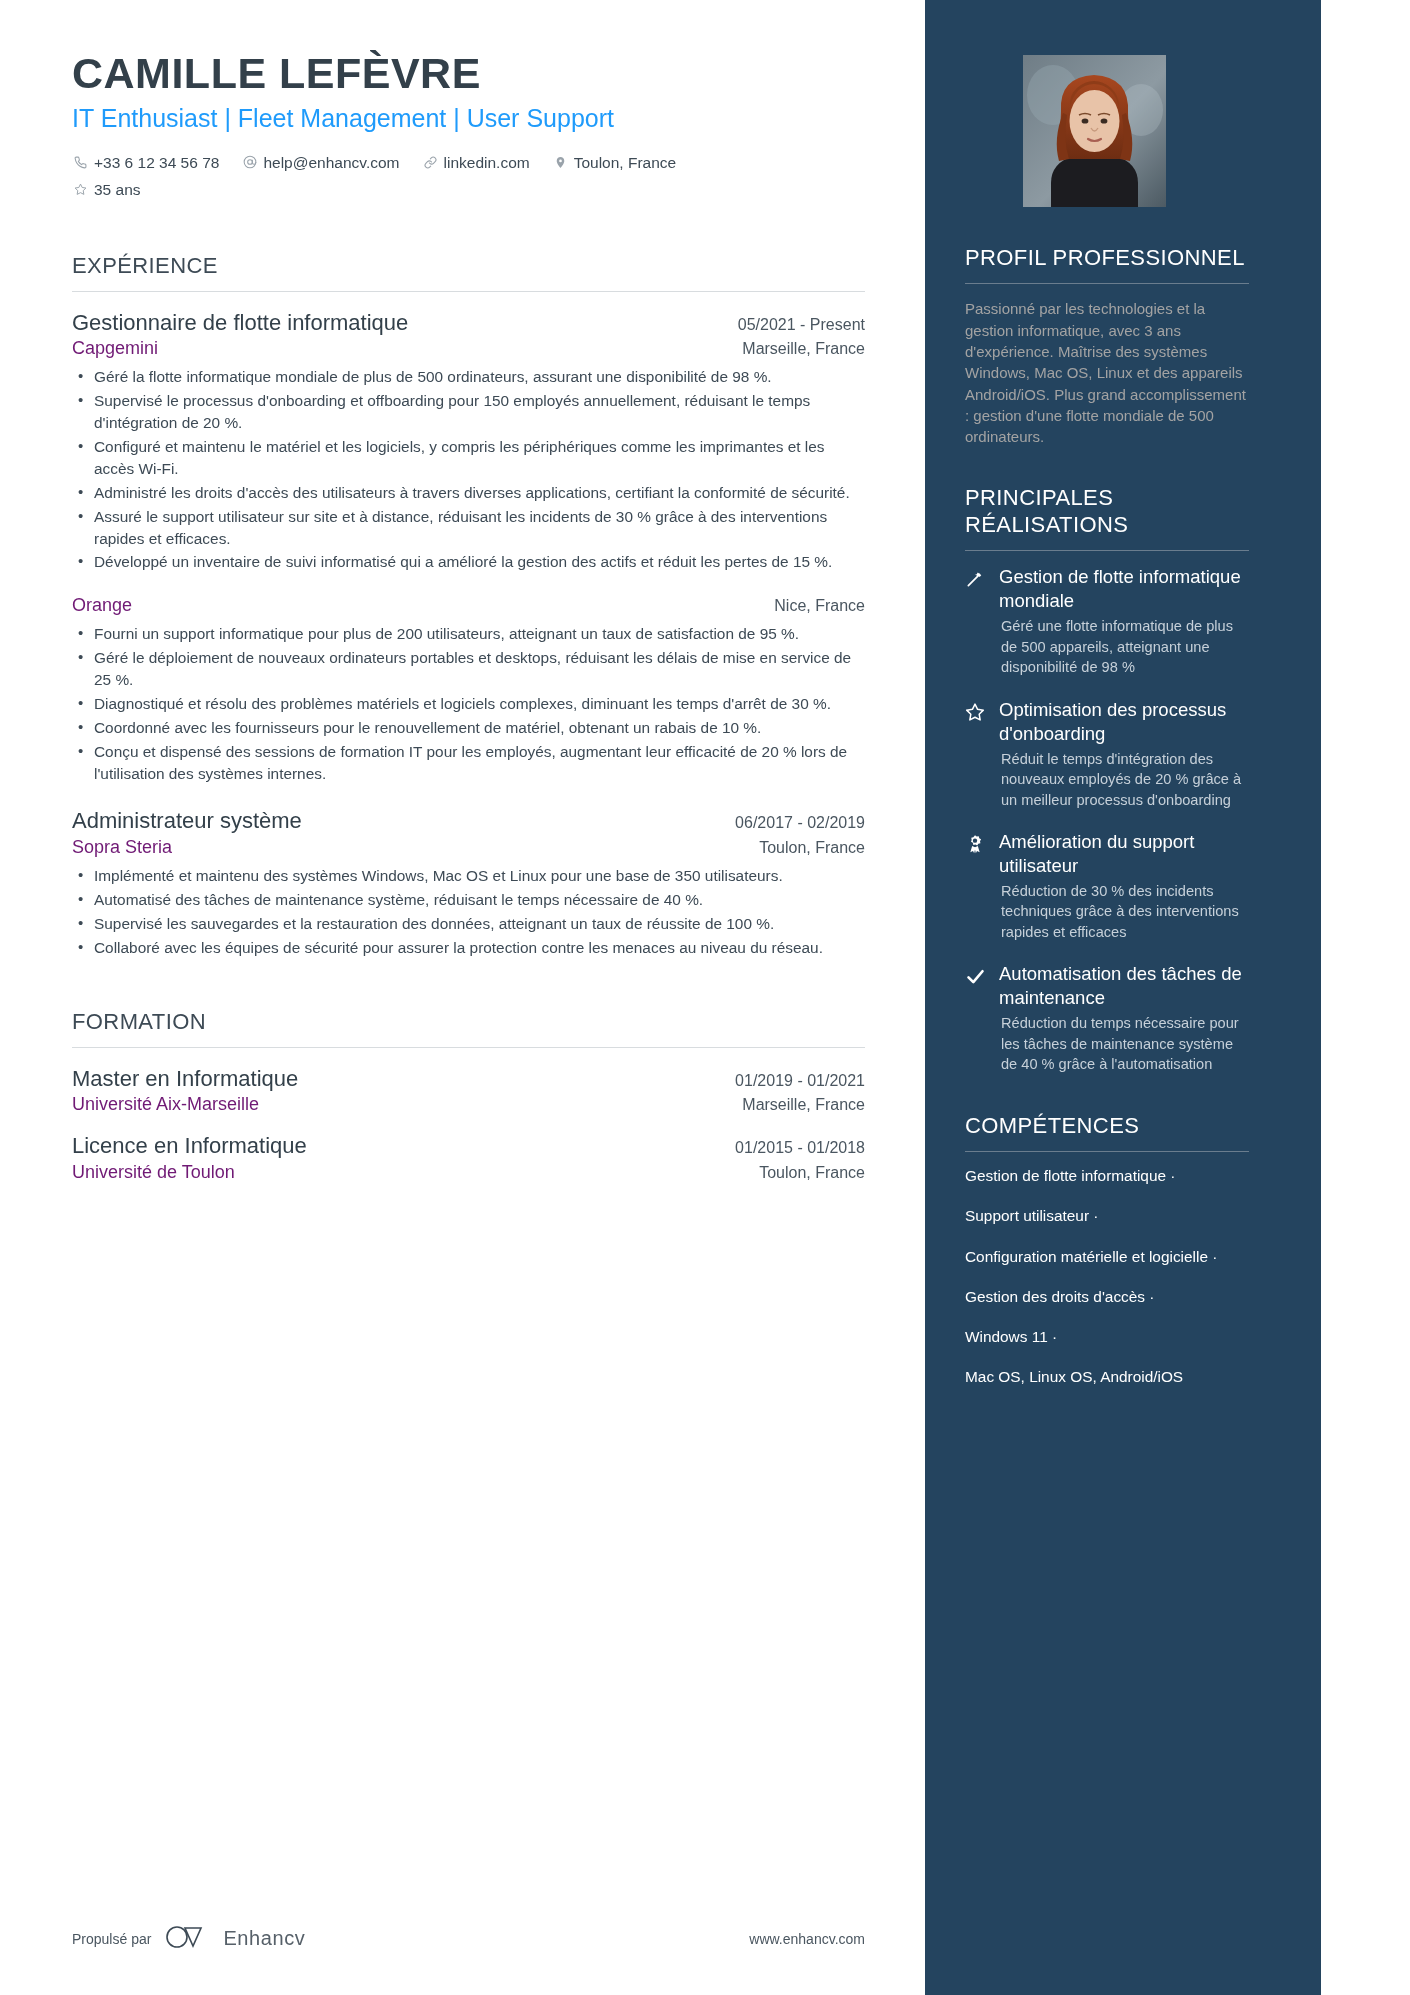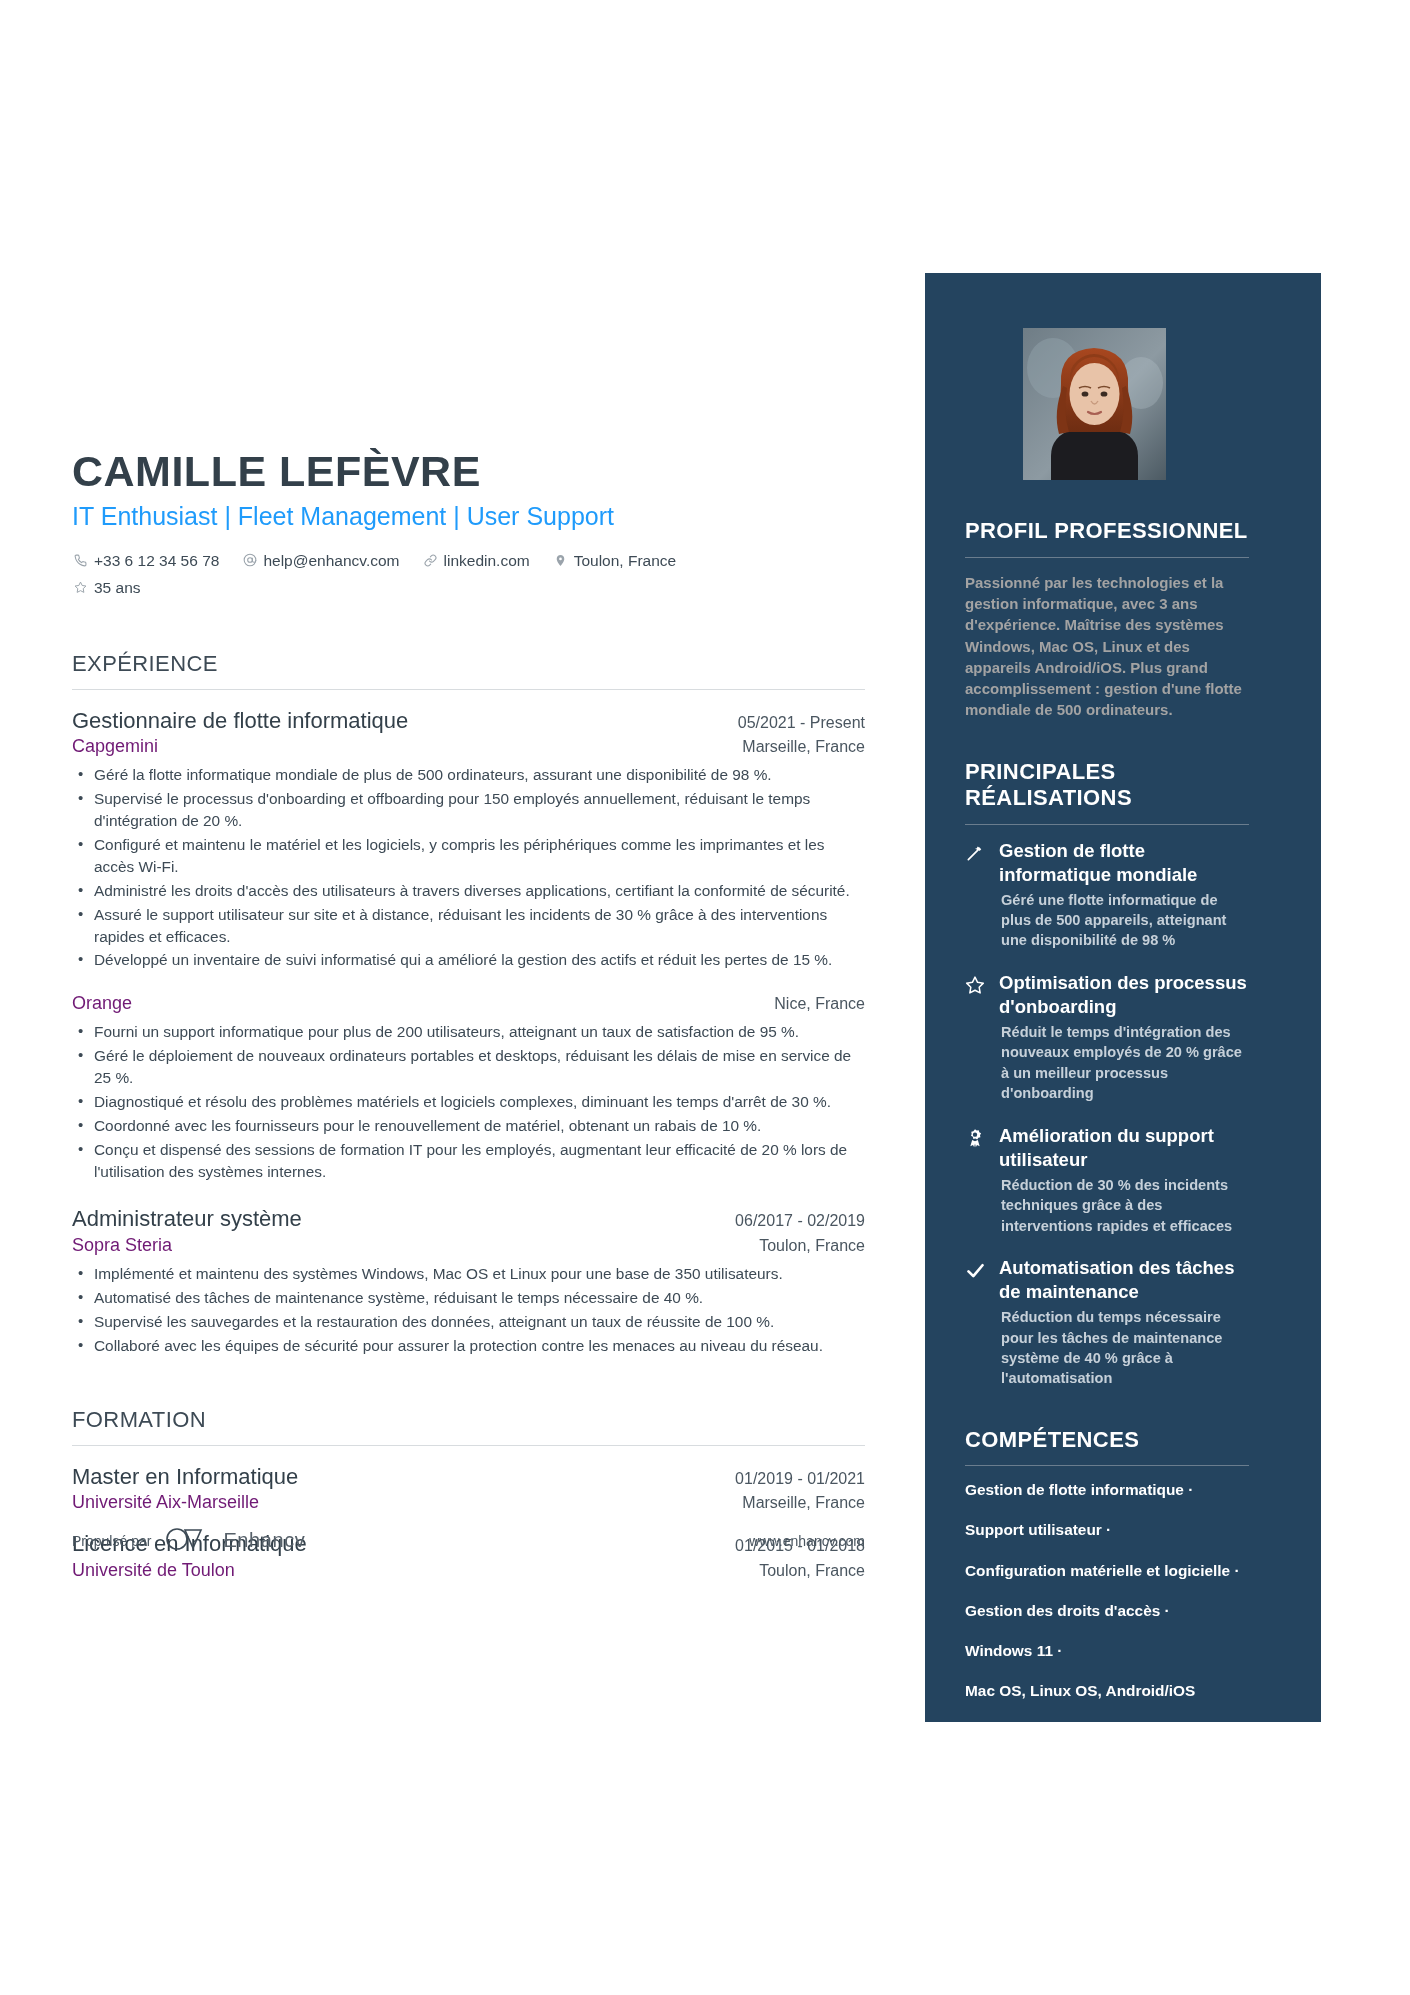--- a/index.html
+++ b/index.html
@@ -10,21 +10,20 @@
     background: #ffffff;
     font-family: "Liberation Sans", sans-serif;
   }
 
   .page {
     position: relative;
     width: 1410px;
     height: 1995px;
     display: flex;
     background: #ffffff;
-    align-items: center;
   }
 
   
   .main-col {
     width: 925px;
     padding: 50px 60px 0 72px;
     position: relative;
   }
 
   .name {
@@ -158,21 +157,20 @@
   }
 
   
   .side-col {
     width: 396px;
     background: #254county;
     background: #24445f;
     color: #ffffff;
     padding: 0 72px 0 40px;
     position: relative;
-    font-weight: bold;
   }
 
   .photo-wrap {
     margin-top: 55px;
     width: 143px;
     height: 152px;
     margin-left: 58px;
     overflow: hidden;
     background: #2b3a46;
   }

